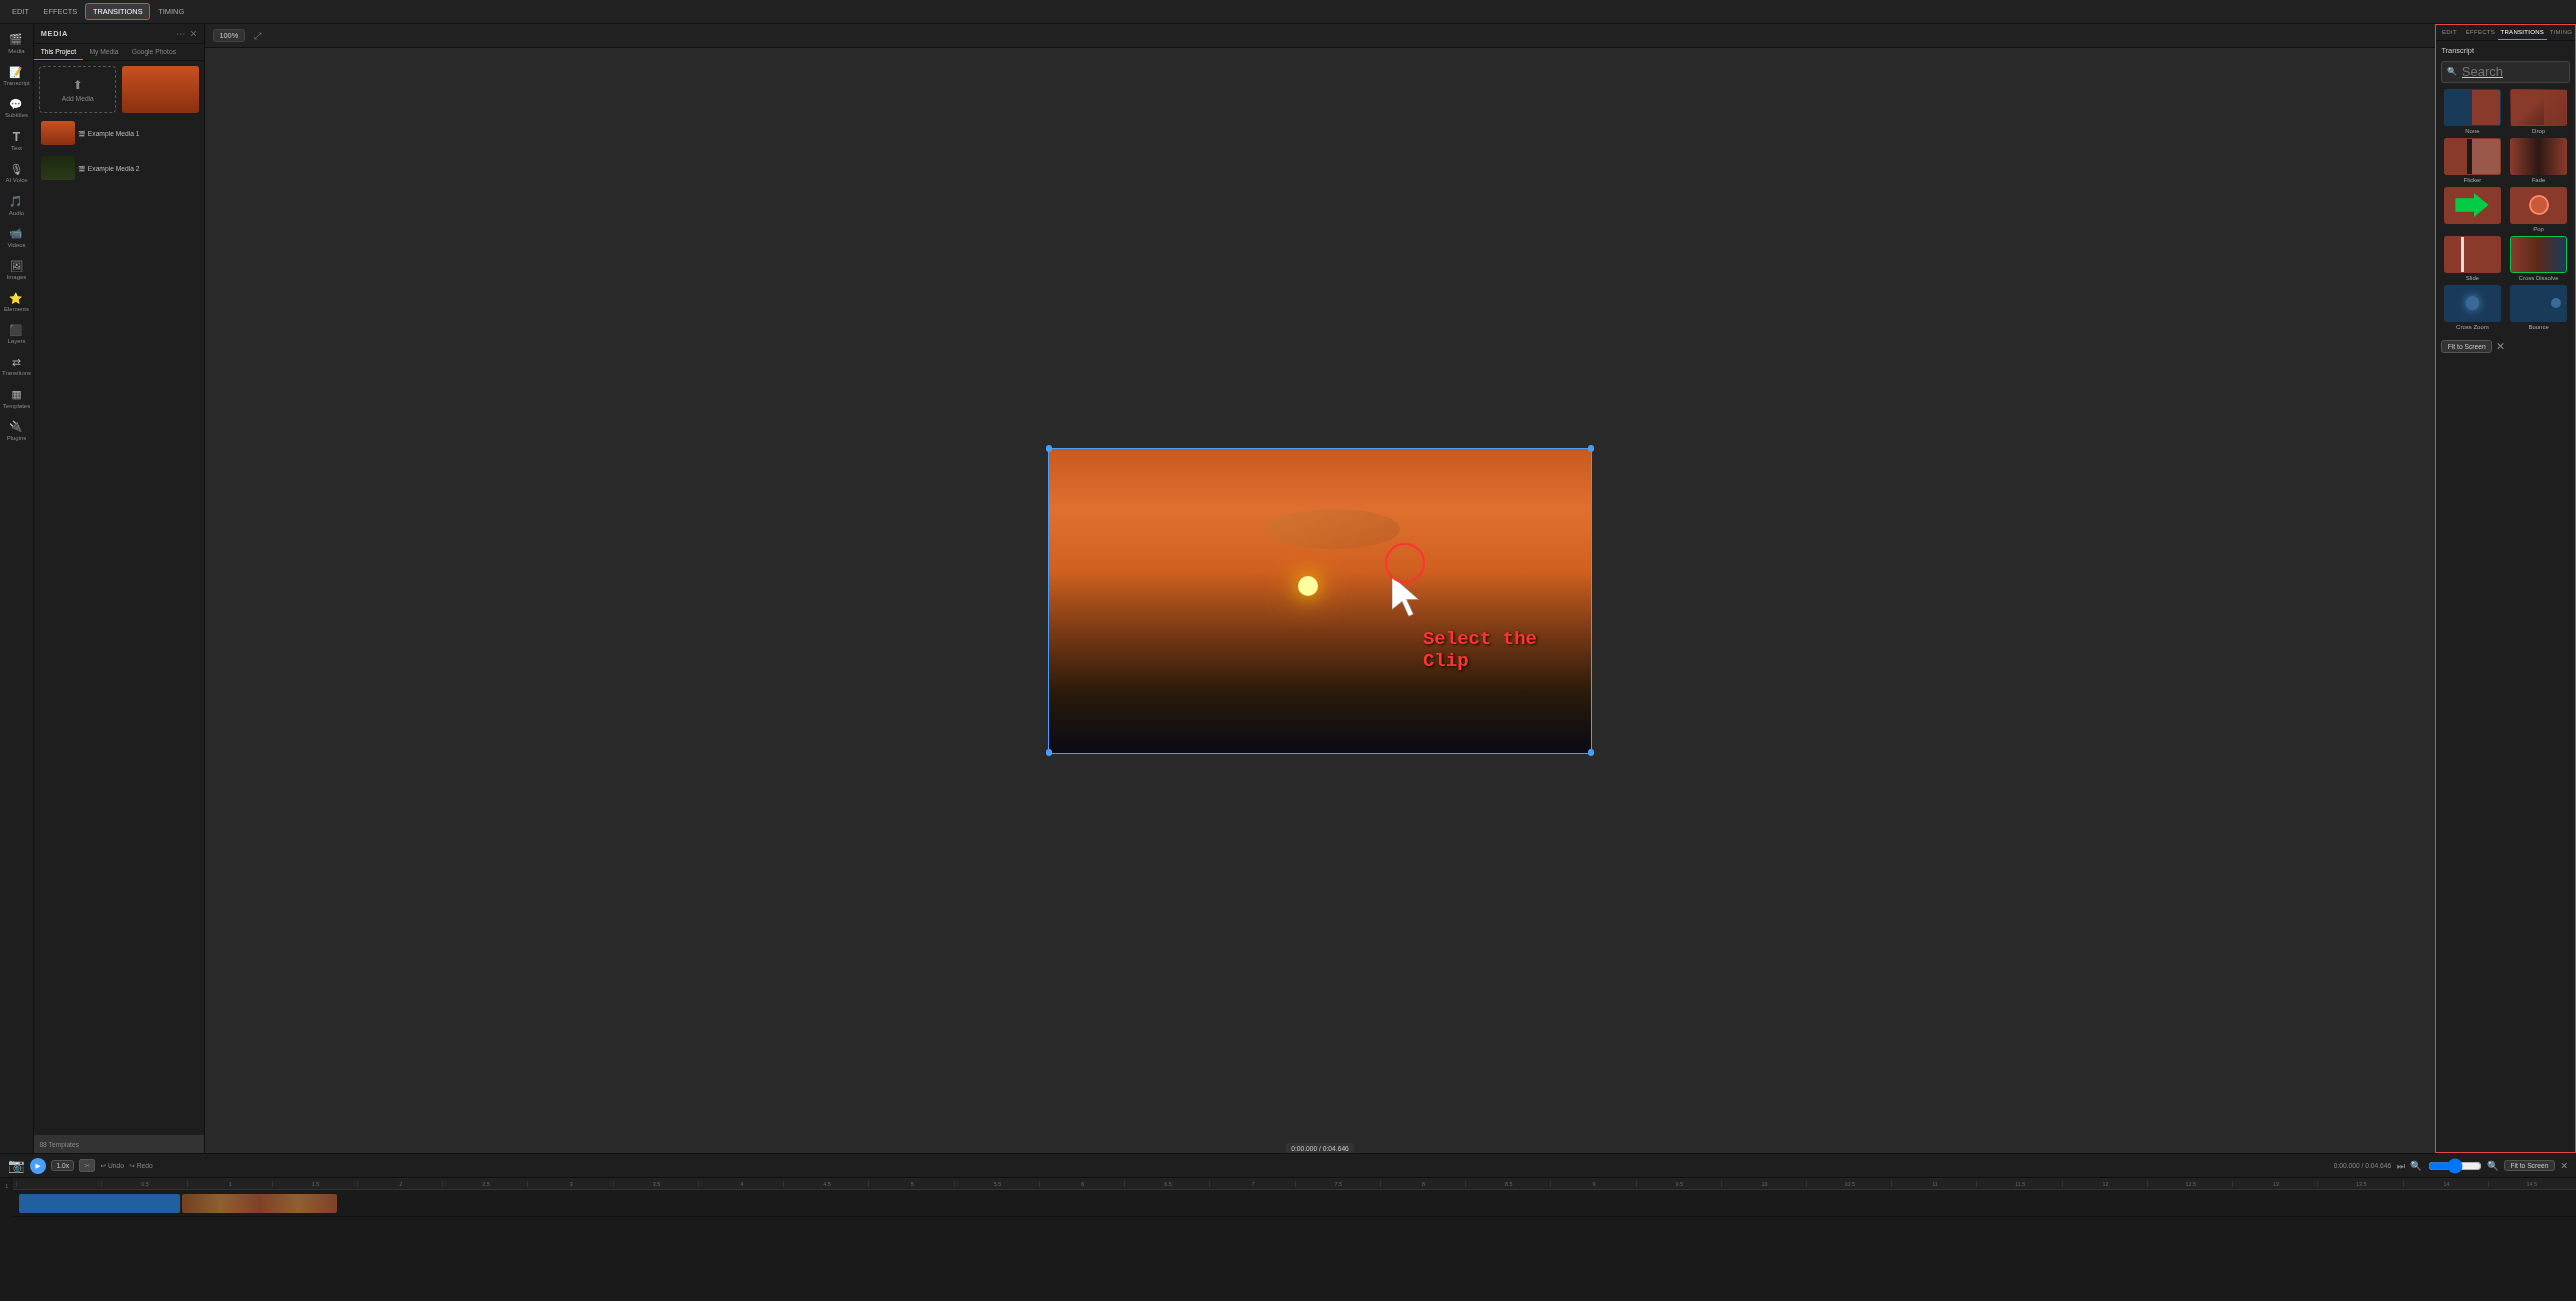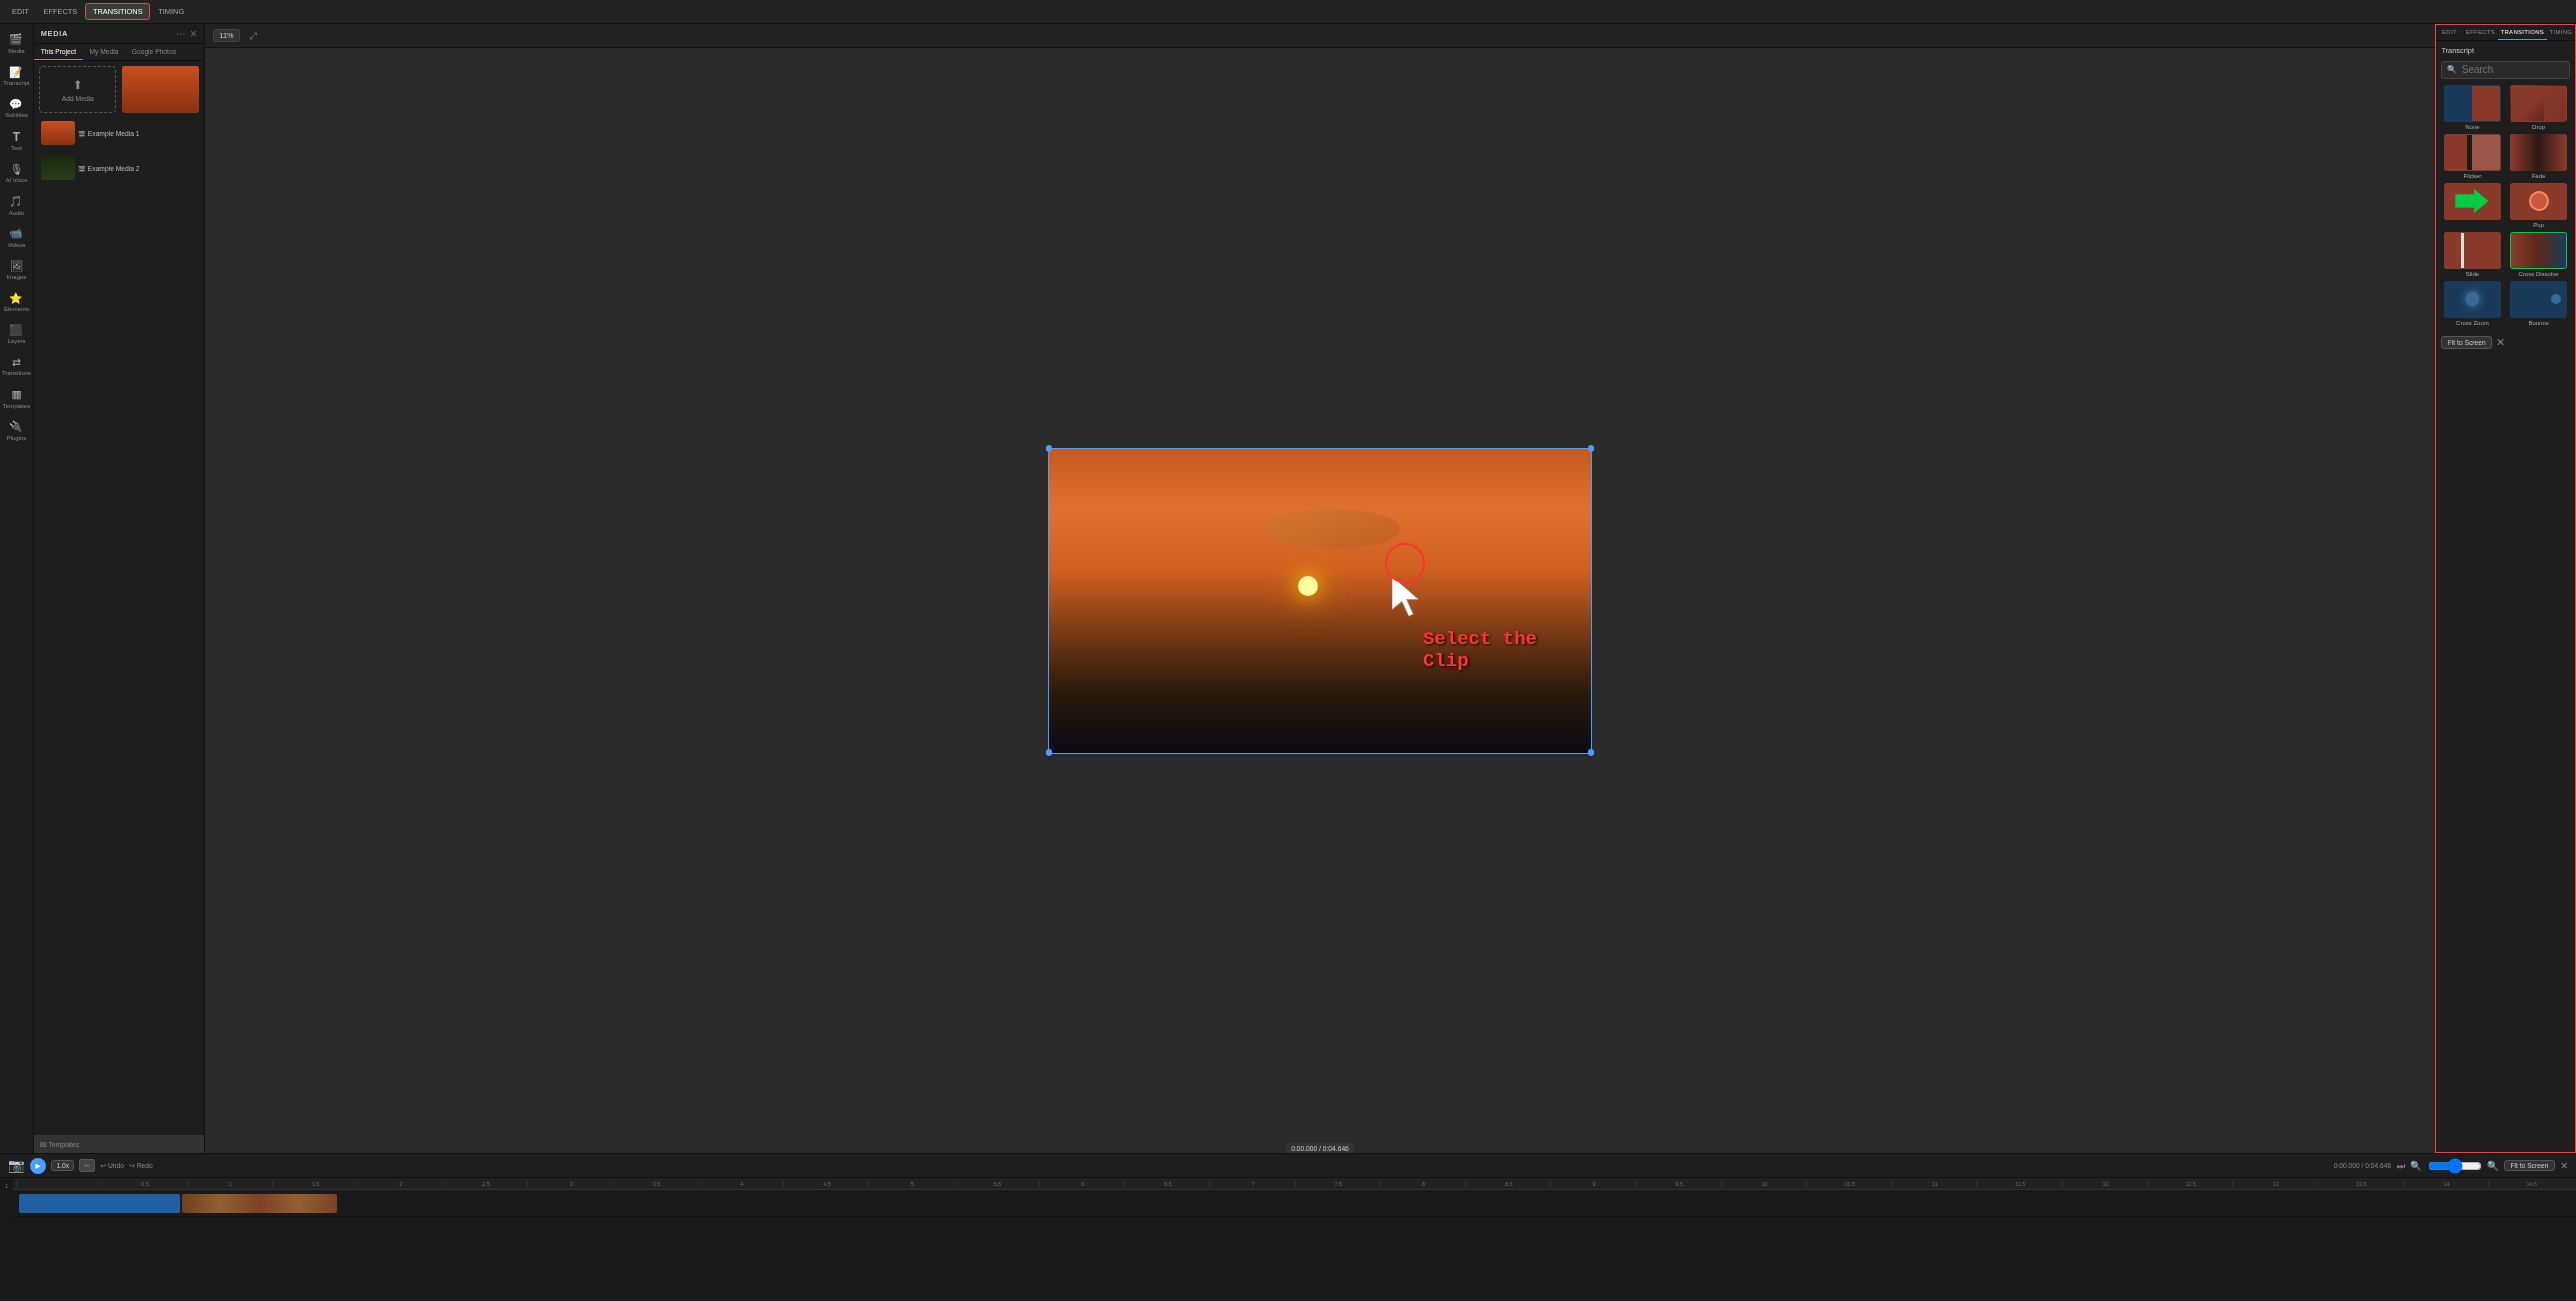--- a/index.html
+++ b/index.html
@@ -59,21 +59,21 @@
     .red-circle { position: absolute; top: -27px; left: -6.7px; width: 40px; height: 40px; border: 2.7px solid #ff3333; border-radius: 50%; }
 
     
     .right-panel { width: 141px; background: #1e1e1e; border-left: 0.7px solid #111; display: flex; flex-direction: column; flex-shrink: 0; border: 1.3px solid #e44; }
     .right-panel-tabs { display: flex; border-bottom: 0.7px solid #111; }
     .right-tab { flex: 1; padding: 4px 2.7px; text-align: center; font-size: 6px; color: #888; cursor: pointer; border-bottom: 1.3px solid transparent; letter-spacing: 0.3px; }
     .right-tab.active { color: #fff; border-bottom: 1.3px solid #4a9eff; }
     .transition-section { padding: 5.4px; }
     .transition-title { font-size: 7.4px; color: #ccc; margin-bottom: 5.4px; font-weight: 500; }
     .search-box { display: flex; align-items: center; background: #2a2a2a; border: 0.7px solid #444; border-radius: 2.7px; padding: 2.7px 5.4px; gap: 4px; margin-bottom: 5.4px; }
-    .search-box input { background: none; border: none; outline: none; color: #ccc; font-size: 10px; width: 100%; }
+    .search-box input { background: none; border: none; outline: none; color: #ccc; font-size: 13px; width: 100%; text-decoration: underline; }
     .search-icon { color: #666; font-size: 8px; }
     .transition-grid { display: grid; grid-template-columns: 1fr 1fr; gap: 4px; overflow-y: auto; }
     .transition-item { display: flex; flex-direction: column; align-items: center; gap: 2px; cursor: pointer; }
     .transition-thumb { width: 57px; height: 37px; border-radius: 2.7px; overflow: hidden; border: 1.3px solid transparent; position: relative; }
     .transition-thumb.selected { border: 1.3px solid #00cc44; }
     .transition-label { font-size: 6px; color: #aaa; text-align: center; }
 
     
     .th-none { background: #1a3a5a; display: flex; align-items: center; justify-content: center; }
 
@@ -217,21 +217,21 @@
               <span class="media-item-name">Example Media 2</span>
             </div>
           </div>
         </div>
       </div>
       <div class="templates-badge" style="position:relative;margin-top:auto;padding:5.4px;">88 Templates</div>
     </div>
 
     <div class="canvas-area">
       <div class="canvas-toolbar">
-        <div class="zoom-display">11%</div>
+        <div class="zoom-display">100%</div>
         <button class="toolbar-btn">⤢</button>
         <div class="top-toolbar-right">
         </div>
       </div>
       <div class="canvas-wrapper">
         <div class="canvas-frame">
 
           <div class="canvas-video">
 
             <div class="sun"></div>

